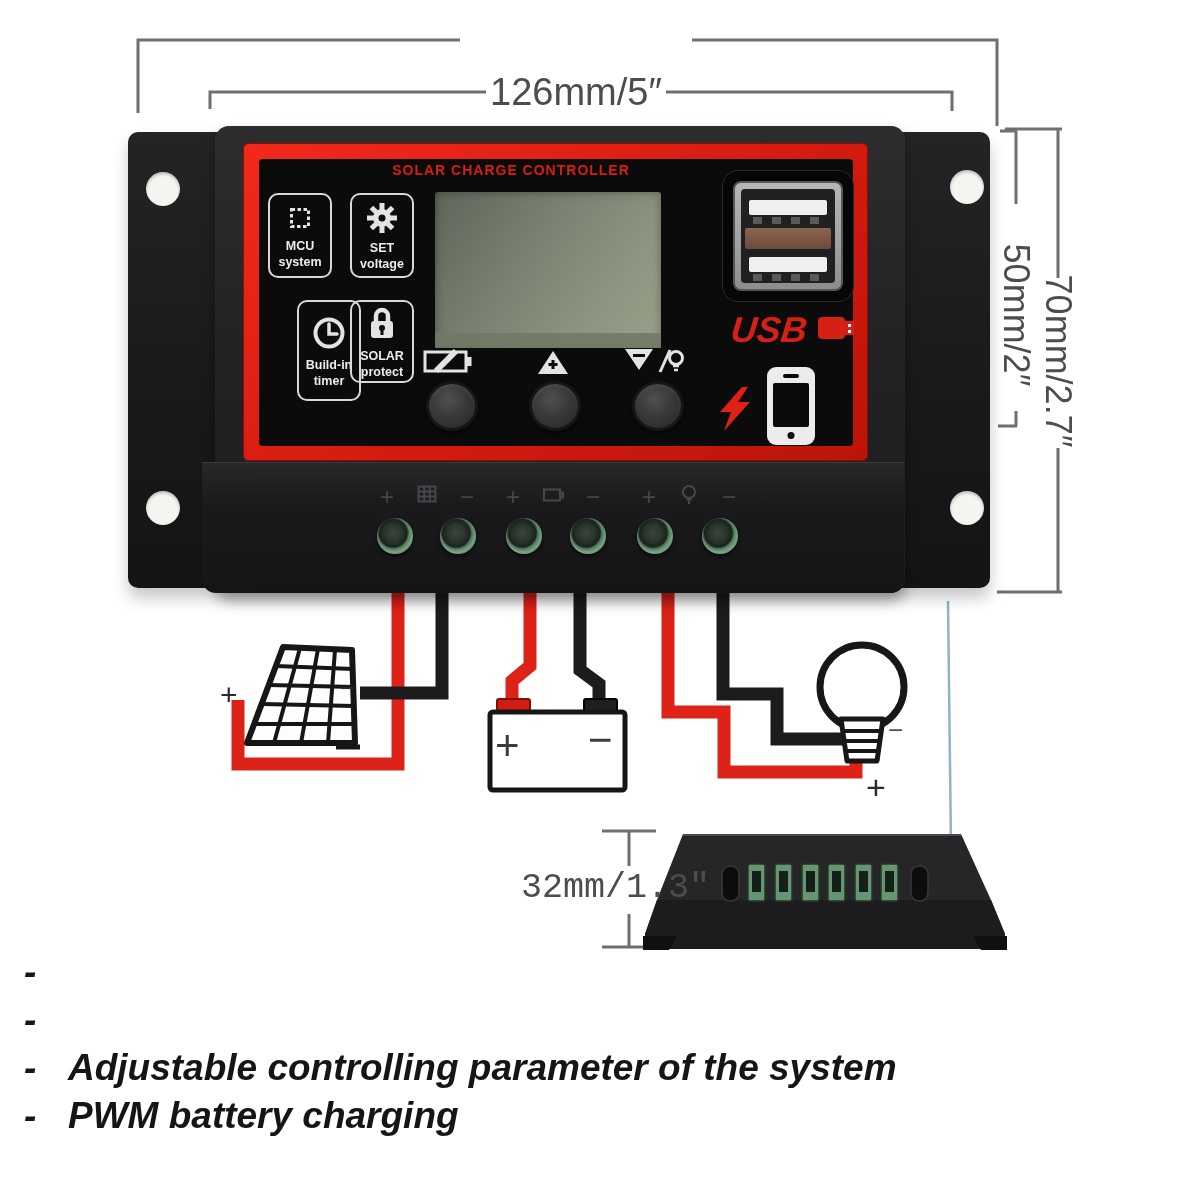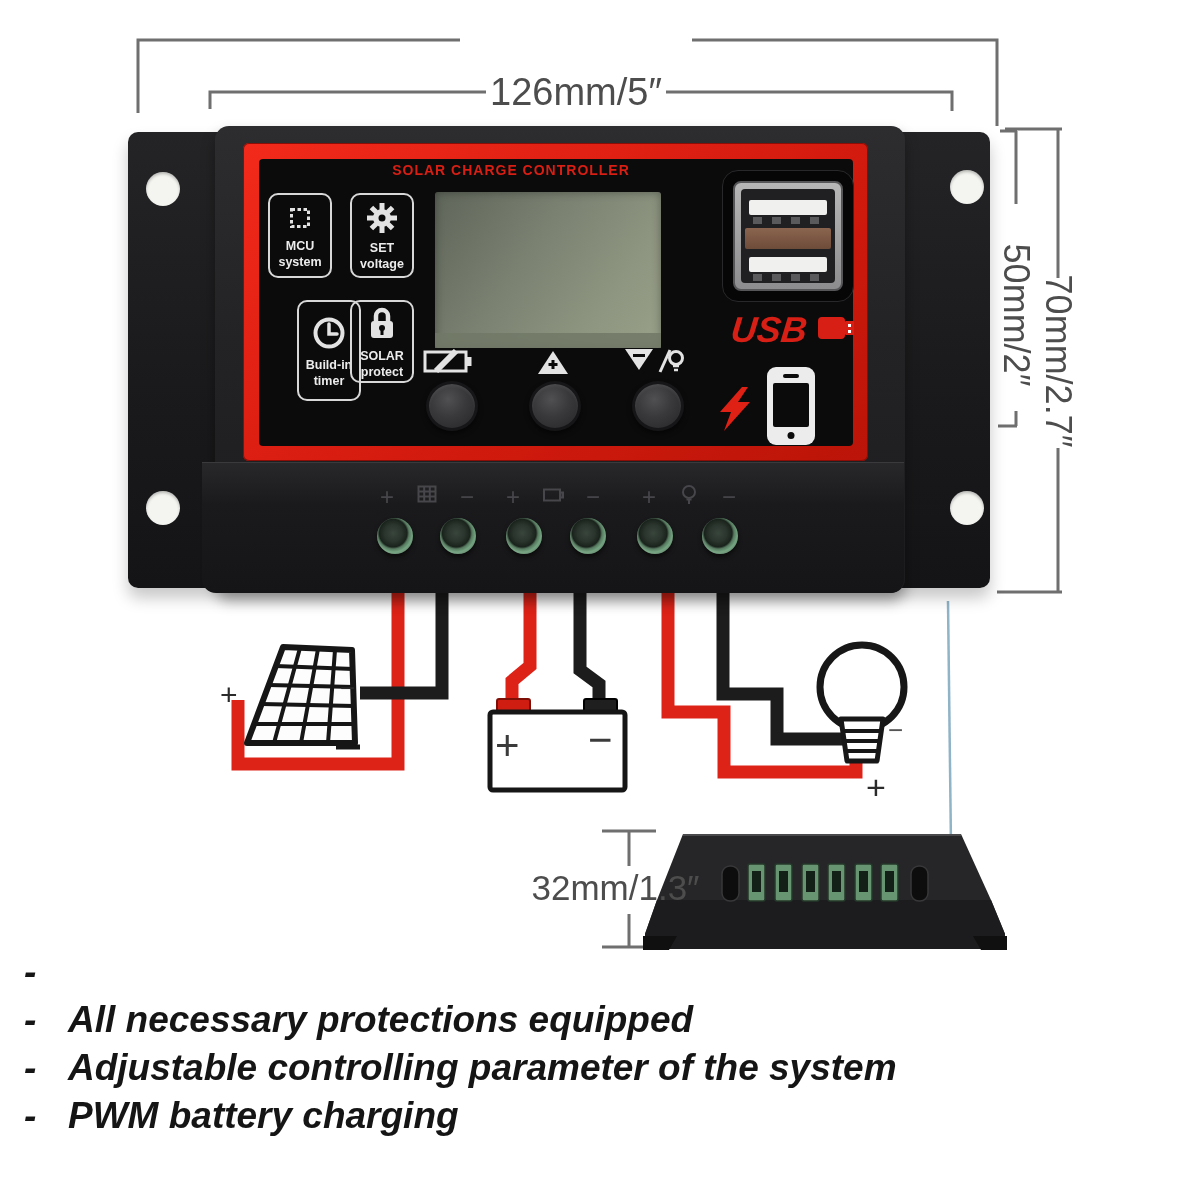--- a/index.html
+++ b/index.html
@@ -152,21 +152,21 @@
         <rect x="832" y="871" width="9" height="21" fill="#132018"></rect>
         <rect x="859" y="871" width="9" height="21" fill="#132018"></rect>
         <rect x="885" y="871" width="9" height="21" fill="#132018"></rect>
       </g>
     </g>
   </svg>
 
   <div class="dim-label abs" style="left:448px;top:71px;width:256px;">126mm/5″</div>
   <div class="dim-label rot abs" style="left:933px;top:294px;width:166px;font-size:36px;">50mm/2″</div>
   <div class="dim-label rot abs" style="left:953px;top:340px;width:210px;font-size:36px;">70mm/2.7″</div>
-  <div class="dim-label small abs" style="left:508px;top:868px;width:215px;">32mm/1.3″</div>
+  <div class="dim-label small abs" style="left:508px;top:868px;width:215px;font-family:Liberation Mono, monospace;">32mm/1.3″</div>
 
   <div class="ears abs"></div>
   <div class="hole abs" style="left:146px;top:172px;"></div>
   <div class="hole abs" style="left:950px;top:170px;"></div>
   <div class="hole abs" style="left:146px;top:491px;"></div>
   <div class="hole abs" style="left:950px;top:491px;"></div>
 
   <div class="body abs"></div>
   <div class="terminal-strip abs"></div>
   <div class="red-panel abs"></div>
@@ -320,21 +320,20 @@
   <div class="screw abs" style="left:570px;"></div>
   <div class="screw abs" style="left:637px;"></div>
   <div class="screw abs" style="left:702px;"></div>
 
   <div class="features abs">
     <div class="row">
       <span class="dash">-</span>
     </div>
     <div class="row">
       <span class="dash">-</span>
-      <span>All necessary protections equipped</span>
     </div>
     <div class="row">
       <span class="dash">-</span>
       <span>Adjustable controlling parameter of the system</span>
     </div>
     <div class="row">
       <span class="dash">-</span>
       <span>PWM battery charging</span>
     </div>
   </div>

